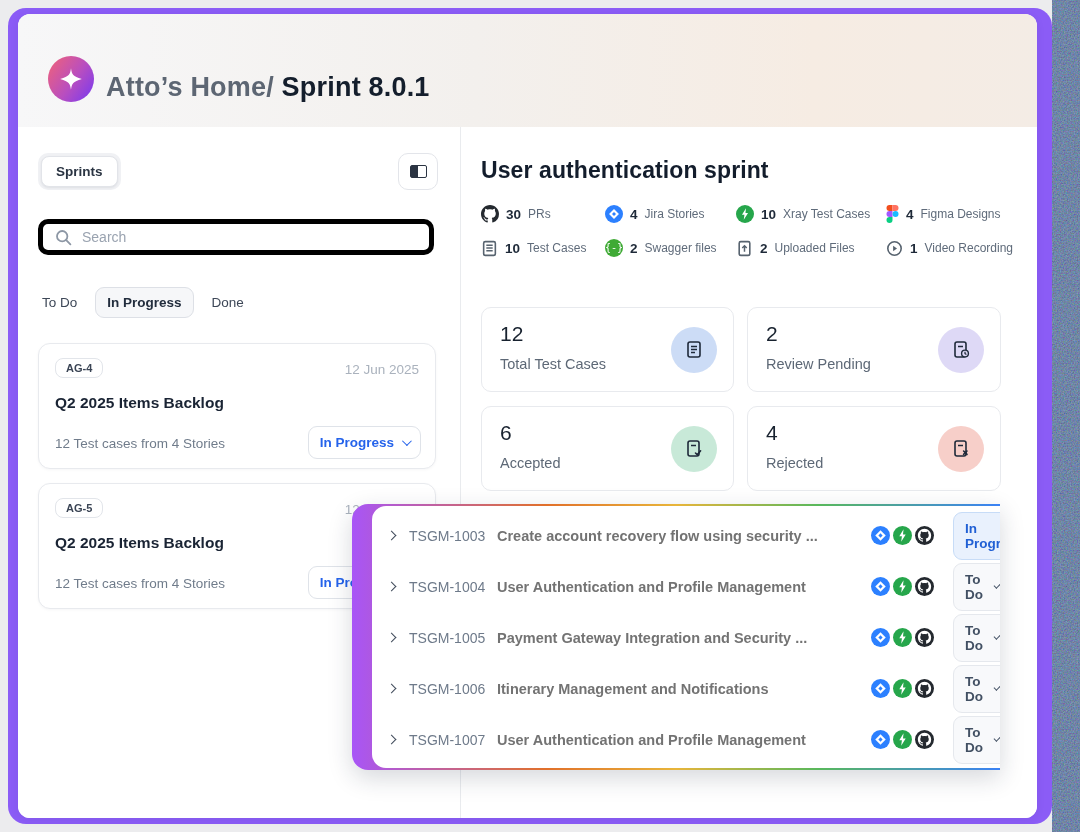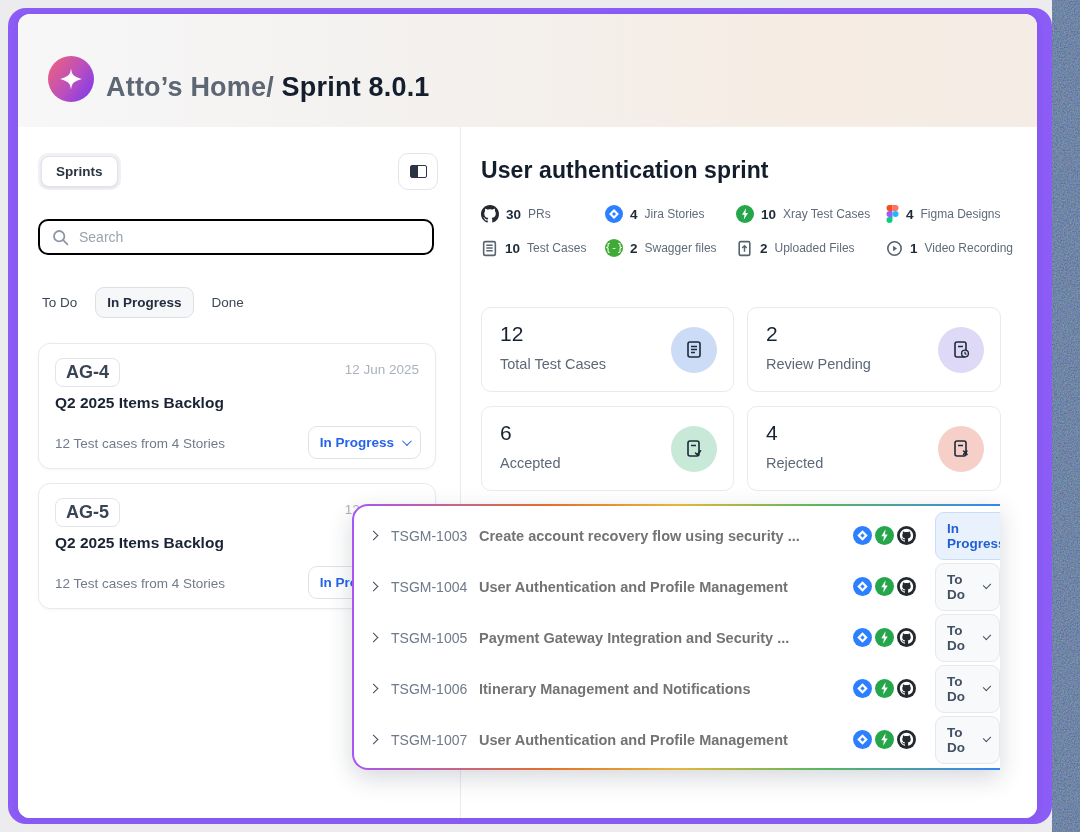--- a/index.html
+++ b/index.html
@@ -30,32 +30,32 @@
 
   
   .seg { position:absolute; left:20px; top:26px; height:37px; background:#f0f1f4; border-radius:10px; display:flex; align-items:center; padding:3px; }
   .seg-item { padding:7px 14px; font-size:13.5px; font-weight:700; color:#2a3442; border-radius:8px; cursor:pointer; white-space:nowrap; }
   .seg-item.active { background:#fff; border:1px solid #e2e4e9; box-shadow:0 1px 2px rgba(25,35,55,.08); }
   .panel-toggle { position:absolute; right:22px; top:26px; width:40px; height:37px; border:1px solid #e3e5ea; border-radius:10px; background:#fff; display:flex; align-items:center; justify-content:center; }
   .pt-icon { width:17px; height:13px; border:1.6px solid #2b3442; border-radius:2px; position:relative; }
   .pt-icon::before { content:""; position:absolute; left:0; top:0; width:7px; height:100%; background:#2b3442; }
 
   
-  .search { position:absolute; left:20px; top:92px; width:396px; height:36px; border:2px solid #000000; border-radius:10px; background:#fff; display:flex; align-items:center; padding-left:12px; }
+  .search { position:absolute; left:20px; top:92px; width:396px; height:36px; border:5px solid #000000; border-radius:10px; background:#fff; display:flex; align-items:center; padding-left:12px; }
   .search input { border:none; outline:none; font-size:14px; color:#333; margin-left:10px; width:300px; background:transparent; font-family:inherit; }
   .search input::placeholder { color:#9aa3b0; }
 
   
   .filters { position:absolute; left:24px; top:160px; display:flex; align-items:center; gap:18px; }
   .filter-plain { font-size:13.5px; color:#3d4757; font-weight:500; }
   .filter-chip { font-size:13.5px; color:#222d3d; font-weight:700; background:#f6f7f9; border:1px solid #dde0e6; border-radius:9px; padding:7px 11px; }
 
   
   .sp-card { position:absolute; left:20px; width:398px; height:126px; background:#fff; border:1px solid #e8eaee; border-radius:12px; box-shadow:0 1px 3px rgba(25,35,55,.04); }
-  .sp-card .idpill { position:absolute; left:16px; top:14px; font-size:18px; color:#3a4454; font-weight:600; border:1px solid #e2e5ea; border-radius:8px; padding:3px 10px; background:#fff; }
+  .sp-card .idpill { position:absolute; left:16px; top:14px; font-size:11px; color:#3a4454; font-weight:600; border:1px solid #e2e5ea; border-radius:8px; padding:3px 10px; background:#fff; }
   .sp-card .date { position:absolute; right:16px; top:18px; font-size:13.5px; color:#aab2bd; }
   .sp-card .title { position:absolute; left:16px; top:50px; font-size:15.5px; font-weight:800; color:#1a2434; }
   .sp-card .sub { position:absolute; left:16px; top:92px; font-size:13.5px; color:#707c8b; }
   .sp-card .status { position:absolute; right:14px; top:82px; display:flex; align-items:center; gap:8px; font-size:13.5px; font-weight:700; color:#2563eb; border:1px solid #dfe3e9; border-radius:9px; padding:8px 11px; background:#fff; }
   .chev-down { width:7px; height:7px; border-right:1.8px solid currentColor; border-bottom:1.8px solid currentColor; transform:rotate(45deg) translateY(-2px); }
 
   
   .m-title { position:absolute; left:20px; top:22px; font-size:23px; font-weight:800; color:#131d2c; letter-spacing:.1px; }
   .badges { position:absolute; left:20px; top:62px; width:540px; display:grid; grid-template-columns:124px 131px 150px 135px; grid-auto-rows:34px; align-items:center; }
   .badge { display:flex; align-items:center; gap:7px; white-space:nowrap; }
@@ -65,21 +65,21 @@
   .stats { position:absolute; left:20px; top:172px; display:grid; grid-template-columns:253px 254px; grid-template-rows:85px 85px; gap:14px 13px; }
   .stat { position:relative; background:#fff; border:1px solid #e8eaee; border-radius:10px; }
   .stat .val { position:absolute; left:18px; top:14px; font-size:21px; font-weight:400; color:#18222f; }
   .stat .lab { position:absolute; left:18px; top:48px; font-size:14.5px; color:#5d6876; }
   .stat .ic { position:absolute; right:16px; top:19px; width:46px; height:46px; border-radius:50%; display:flex; align-items:center; justify-content:center; }
   .ic-blue { background:#ccdcf6; } .ic-purple { background:#ded9f6; } .ic-green { background:#c8e9d8; } .ic-red { background:#f7cfc9; }
 
   
   .overlay { position:absolute; left:352px; top:504px; width:648px; height:266px; z-index:10;
              background:linear-gradient(90deg,#a855f7 0%,#e1702a 30%,#e8b53a 50%,#58b85c 72%,#3b82f6 100%);
-             border-radius:16px 0 0 16px; padding:2px 0 2px 2px; box-shadow:0 8px 24px rgba(30,40,60,.18); }
+             border-radius:16px 0 0 16px; padding:2px 0 2px 20px; box-shadow:0 8px 24px rgba(30,40,60,.18); }
   .overlay-inner { width:100%; height:100%; background:#fff; border-radius:14px 0 0 14px; overflow:hidden; padding-top:4px; }
   .orow { position:relative; height:51px; display:flex; align-items:center; padding-left:16px; }
   .chev-right { width:7px; height:7px; border-right:1.8px solid #3f4a5a; border-bottom:1.8px solid #3f4a5a; transform:rotate(-45deg); margin-right:14px; flex:none; }
   .orow .rid { width:88px; flex:none; font-size:14px; color:#6e7a8a; font-weight:500; }
   .orow .rtitle { width:370px; flex:none; font-size:14.5px; font-weight:800; color:#737373; white-space:nowrap; overflow:hidden; }
   .orow .ricons { display:flex; align-items:center; margin-left:4px; width:76px; flex:none; }
   .orow .ricons svg { margin-right:3px; }
   .orow .chip { display:flex; align-items:center; gap:8px; font-size:13.5px; font-weight:700; border-radius:9px; padding:8px 11px; margin-left:6px; }
   .chip-progress { color:#2160d4; background:#e9f1fd; border:1px solid #c7dcf7; }
   .chip-todo { color:#425063; background:#f8f9fb; border:1px solid #e5e8ed; }

